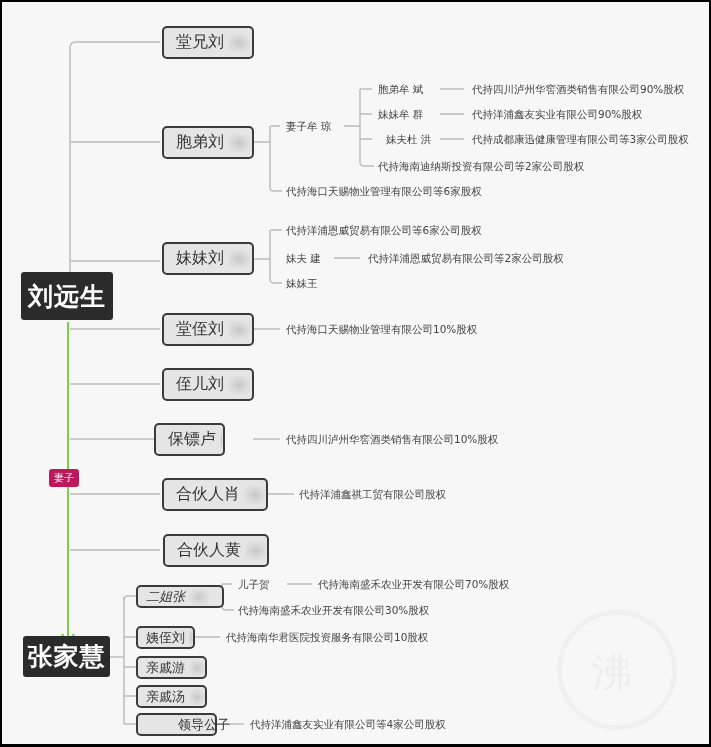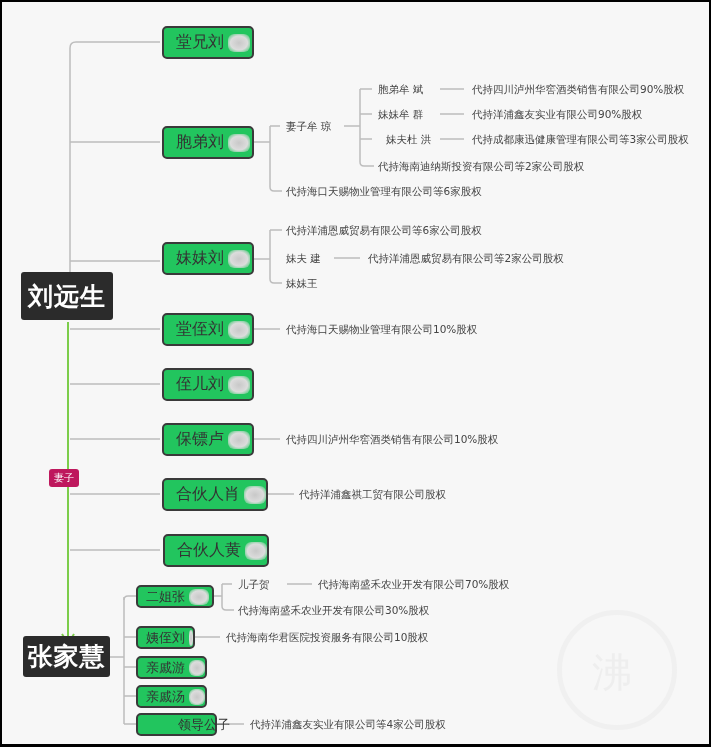--- a/index.html
+++ b/index.html
@@ -1,20 +1,20 @@
 <!DOCTYPE html>
 <html><head>
 <meta charset="utf-8">
 <style>
   html, body { margin:0; padding:0; }
   body { width:711px; height:747px; background:#000; position:relative; overflow:hidden;
          font-family:"DejaVu Sans","Liberation Sans",sans-serif; }
   #canvas { position:absolute; left:2px; top:2px; width:707px; height:742px; background:#f7f7f7; overflow:hidden; }
   svg.lines { position:absolute; left:0; top:0; width:707px; height:742px; }
-  .node { position:absolute; box-sizing:border-box; background:#22c55e; border:2px solid #3a3a3a; border-radius:5px;
+  .node { position:absolute; box-sizing:border-box; background:#e5e5e5; border:2px solid #3a3a3a; border-radius:5px;
           color:#333; display:flex; align-items:center; padding-left:12px; white-space:nowrap; }
   .node.l1 { height:33px; font-size:16px; }
   .node.l1z { height:23px; font-size:13px; padding-left:8px; }
   .blur { display:inline-block; width:22px; height:18px; margin-left:4px; border-radius:6px;
           background:radial-gradient(ellipse at center,#c8c8c8 0%,#dcdcdc 55%,rgba(240,240,240,0) 100%); }
   .l1z .blur { width:20px; height:16px; }
   .root { position:absolute; background:#2b2b2b; color:#fff; border-radius:3px; display:flex;
           align-items:center; justify-content:center; font-size:25px; font-weight:bold; letter-spacing:1px; }
   .txt { position:absolute; font-size:10.5px; color:#444; white-space:nowrap; line-height:14px; }
   .badge { position:absolute; background:#be185d; color:#fff; font-size:10px; border-radius:3px;
@@ -118,38 +118,38 @@
       <span>堂侄刘</span>
       <span class="blur"></span>
     </div>
   <div class="txt" style="left:284px;top:320px;">代持海口天赐物业管理有限公司10%股权</div>
 
   <div class="node l1" style="left:160px;top:366px;width:92px;">
       <span>侄儿刘</span>
       <span class="blur"></span>
     </div>
 
-  <div class="node l1" style="left:160px;top:421px;width:92px;">
+  <div class="node l1" style="left:152px;top:421px;width:71px;">
       <span>保镖卢</span>
       <span class="blur"></span>
     </div>
   <div class="txt" style="left:284px;top:430px;">代持四川泸州华窖酒类销售有限公司10%股权</div>
 
   <div class="node l1" style="left:160px;top:476px;width:106px;">
       <span>合伙人肖</span>
       <span class="blur"></span>
     </div>
   <div class="txt" style="left:297px;top:485px;">代持洋浦鑫祺工贸有限公司股权</div>
 
   <div class="node l1" style="left:161px;top:532px;width:106px;">
       <span>合伙人黄</span>
       <span class="blur"></span>
     </div>
 
-  <div class="node l1z" style="left:134px;top:583px;width:78px;">
+  <div class="node l1z" style="left:134px;top:583px;width:88px;font-style:italic;">
       <span>二姐张</span>
       <span class="blur"></span>
     </div>
   <div class="txt" style="left:236px;top:575px;">儿子贺</div>
   <div class="txt" style="left:316px;top:575px;">代持海南盛禾农业开发有限公司70%股权</div>
   <div class="txt" style="left:236px;top:601px;">代持海南盛禾农业开发有限公司30%股权</div>
 
   <div class="node l1z" style="left:134px;top:624px;width:59px;">
       <span>姨侄刘</span>
       <span class="blur"></span>

